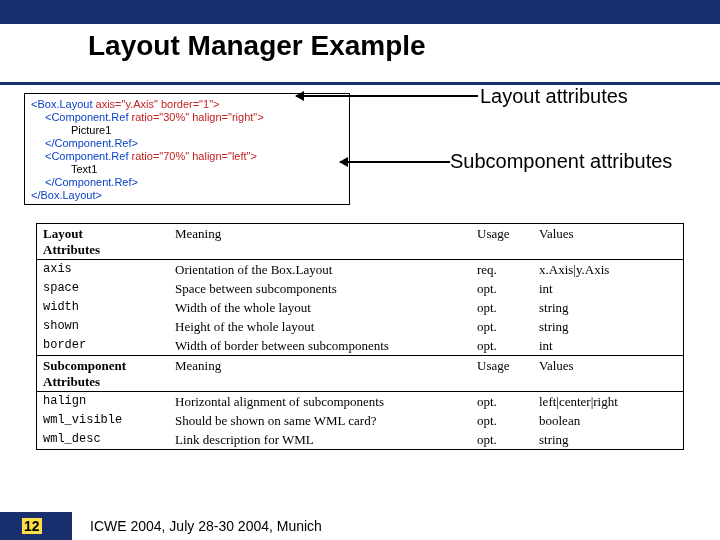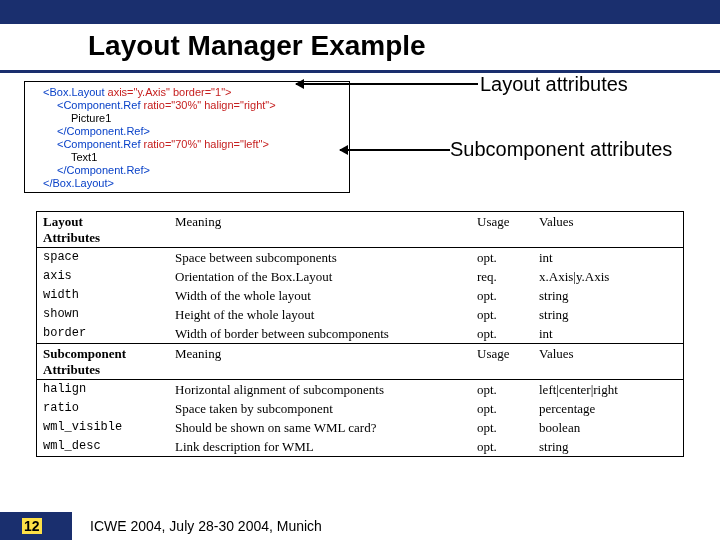--- a/index.html
+++ b/index.html
@@ -14,38 +14,38 @@
   }
   .topbar {
     background: #1a2f6e;
     height: 24px;
     width: 100%;
   }
   .title {
     font-size: 28px;
     font-weight: bold;
     color: #000;
-    padding: 6px 0 8px 88px;
+    padding: 6px 0 20px 88px;
     border-bottom: 3px solid #1a2f6e;
   }
   .content {
     position: relative;
     padding: 8px 24px 0 24px;
   }
   .codebox {
     border: 1px solid #000;
     width: 312px;
     padding: 4px 6px 2px 6px;
     font-size: 11px;
     line-height: 13px;
     font-family: Arial, sans-serif;
     margin-left: 0;
   }
   .codeline { white-space: pre; }
-  .tag1 { color: #0a42c8; margin-left: 12px; }
+  .tag1 { color: #0a42c8; }
   .attr1 { color: #c62020; }
   .txt1 { color: #000; padding-left: 12px; }
   .indent1 { padding-left: 14px; }
   .indent2 { padding-left: 28px; }
   .annot {
     position: absolute;
     font-size: 20px;
     color: #000;
   }
   .annot1 { left: 480px; top: 0px; }
@@ -153,30 +153,30 @@
           <tr class="hdr">
         <td class="col1"><b><span style="white-space:pre-line">Layout
 Attributes</span></b></td>
         <td class="col2">Meaning</td>
         <td class="col3">Usage</td>
         <td class="col4">Values</td>
       </tr>
       </tbody>
         <tbody id="rows1">
           <tr>
-            <td class="mono col1">space</td>
-            <td class="col2">Space between subcomponents</td>
-            <td class="col3">opt.</td>
-            <td class="col4">int</td>
-          </tr>
-          <tr>
             <td class="mono col1">axis</td>
             <td class="col2">Orientation of the Box.Layout</td>
             <td class="col3">req.</td>
             <td class="col4">x.Axis|y.Axis</td>
+          </tr>
+          <tr>
+            <td class="mono col1">space</td>
+            <td class="col2">Space between subcomponents</td>
+            <td class="col3">opt.</td>
+            <td class="col4">int</td>
           </tr>
           <tr>
             <td class="mono col1">width</td>
             <td class="col2">Width of the whole layout</td>
             <td class="col3">opt.</td>
             <td class="col4">string</td>
           </tr>
           <tr>
             <td class="mono col1">shown</td>
             <td class="col2">Height of the whole layout</td>
@@ -200,26 +200,20 @@
       </tr>
       </tbody>
         <tbody id="rows2">
           <tr>
             <td class="mono col1">halign</td>
             <td class="col2">Horizontal alignment of subcomponents</td>
             <td class="col3">opt.</td>
             <td class="col4">left|center|right</td>
           </tr>
           <tr>
-            <td class="mono col1">ratio</td>
-            <td class="col2">Space taken by subcomponent</td>
-            <td class="col3">opt.</td>
-            <td class="col4">percentage</td>
-          </tr>
-          <tr>
             <td class="mono col1">wml_visible</td>
             <td class="col2">Should be shown on same WML card?</td>
             <td class="col3">opt.</td>
             <td class="col4">boolean</td>
           </tr>
           <tr>
             <td class="mono col1">wml_desc</td>
             <td class="col2">Link description for WML</td>
             <td class="col3">opt.</td>
             <td class="col4">string</td>

